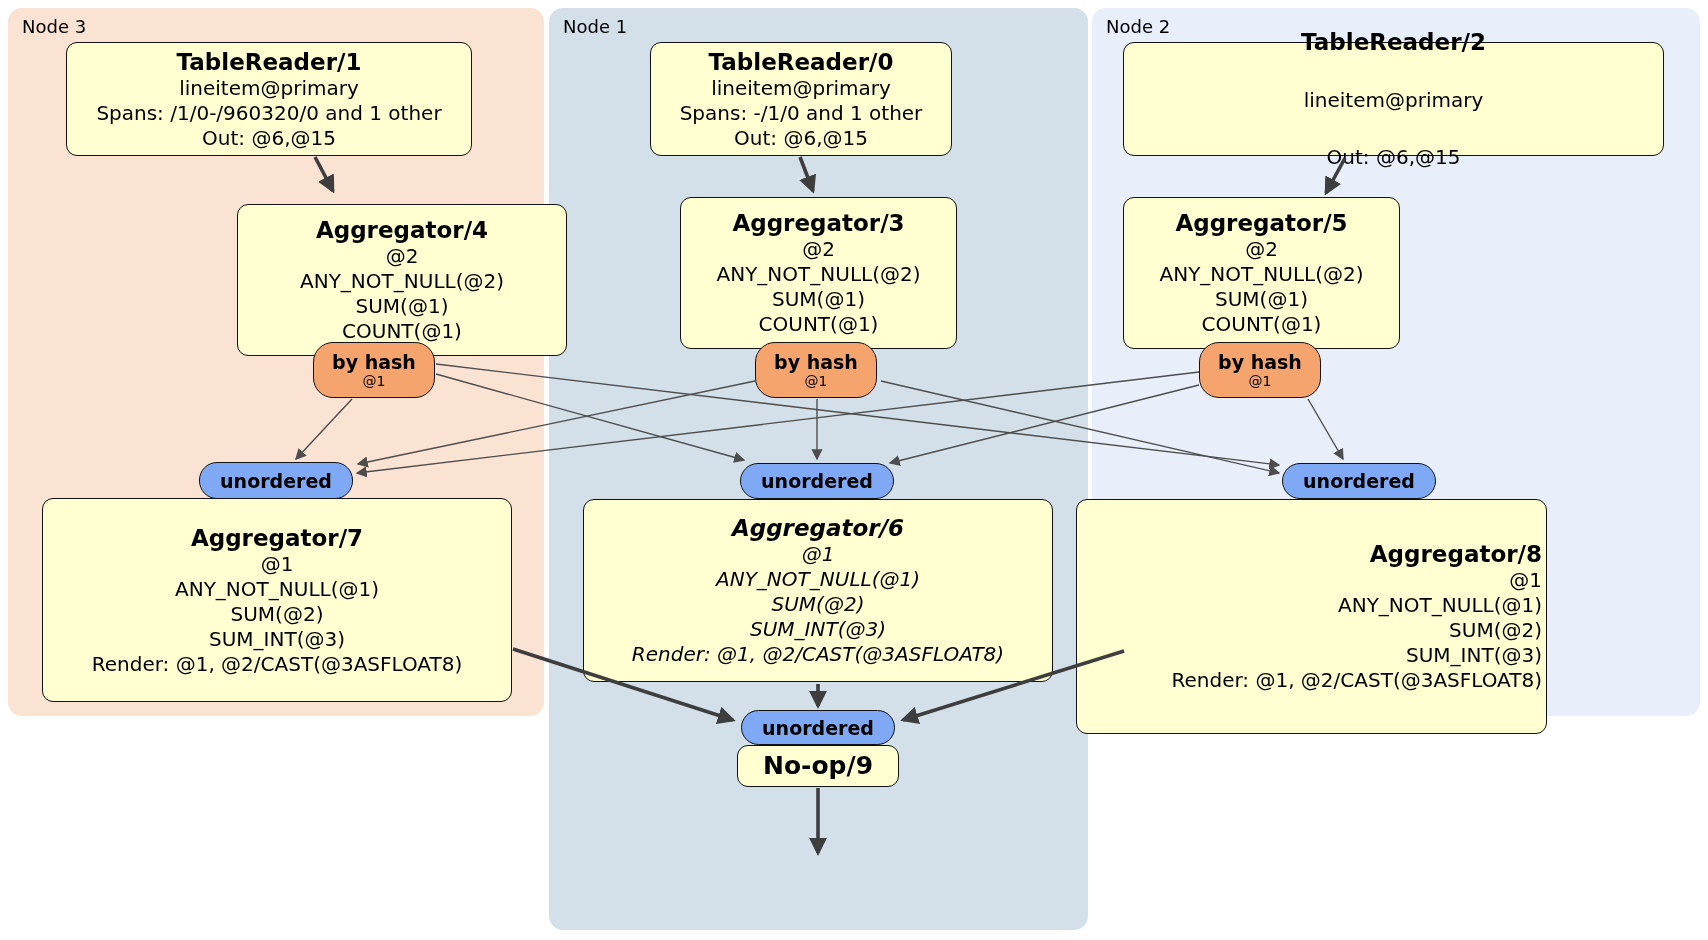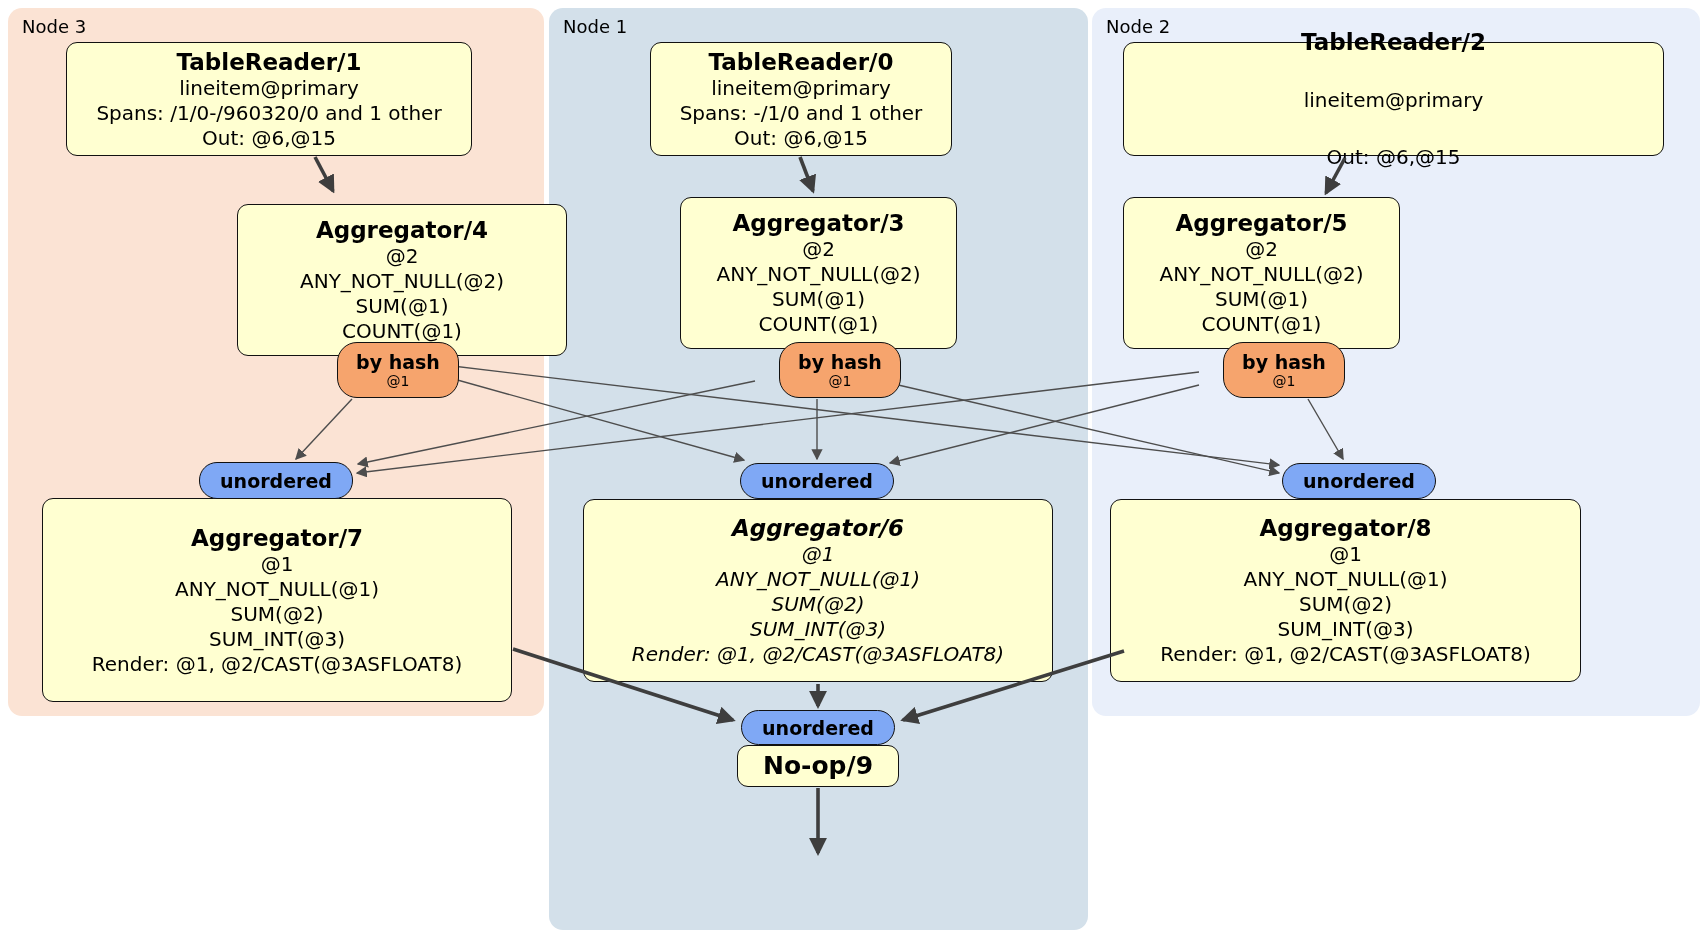--- a/index.html
+++ b/index.html
@@ -9,21 +9,21 @@
   .region-label{position:absolute;top:8px;left:14px;font-size:18px;color:#000;}
   #region-node3{left:8px;top:8px;width:536px;height:708px;background:#fbe3d4;}
   #region-node1{left:549px;top:8px;width:539px;height:922px;background:#d3e0ea;}
   #region-node2{left:1092px;top:8px;width:608px;height:708px;background:#e9effa;}
   .pbox{position:absolute;background:#ffffd1;border:1.6px solid #111;border-radius:11px;
         z-index:2;display:flex;flex-direction:column;justify-content:center;align-items:center;
         text-align:center;box-sizing:border-box;padding:2px 4px;}
   .box-title{font-weight:700;font-size:23px;line-height:28px;white-space:nowrap;}
   .box-line{font-size:20px;line-height:25px;white-space:nowrap;}
   .router-pill{position:absolute;background:#f6a46d;border:1.8px solid #111;border-radius:20px;
-        z-index:4;display:flex;flex-direction:column;justify-content:center;align-items:center;box-sizing:border-box;margin-left:24px;}
+        z-index:4;display:flex;flex-direction:column;justify-content:center;align-items:center;box-sizing:border-box;}
   .router-label{font-weight:700;font-size:19px;line-height:22px;}
   .router-detail{font-size:14px;line-height:16px;}
   .sync-pill{position:absolute;background:#7fa8f5;border:1.8px solid #111;border-radius:18px;
         z-index:4;display:flex;justify-content:center;align-items:center;box-sizing:border-box;
         font-weight:700;font-size:19px;}
   #edges{position:absolute;left:0;top:0;z-index:3;pointer-events:none;}
   .edge-thin{stroke:#4d4d4d;stroke-width:1.4;fill:none;}
   .edge-thick{stroke:#3e3e3e;stroke-width:3.6;fill:none;}
 </style>
 </head>
@@ -90,21 +90,21 @@
     <div class="box-line">Render: @1, @2/CAST(@3ASFLOAT8)</div>
   </div>
   <div class="pbox" style="left:583px;top:499px;width:470px;height:183px;font-style:italic;">
     <div class="box-title">Aggregator/6</div>
     <div class="box-line">@1</div>
     <div class="box-line">ANY_NOT_NULL(@1)</div>
     <div class="box-line">SUM(@2)</div>
     <div class="box-line">SUM_INT(@3)</div>
     <div class="box-line">Render: @1, @2/CAST(@3ASFLOAT8)</div>
   </div>
-  <div class="pbox" style="left:1110px;top:499px;width:471px;height:183px;">
+  <div class="pbox" style="left:1076px;top:499px;width:471px;height:235px;align-items:flex-end;">
     <div class="box-title">Aggregator/8</div>
     <div class="box-line">@1</div>
     <div class="box-line">ANY_NOT_NULL(@1)</div>
     <div class="box-line">SUM(@2)</div>
     <div class="box-line">SUM_INT(@3)</div>
     <div class="box-line">Render: @1, @2/CAST(@3ASFLOAT8)</div>
   </div>
 
   <div class="pbox" style="left:737px;top:745px;width:162px;height:42px;">
     <div class="box-title" style="font-size:25px;">No-op/9</div>

